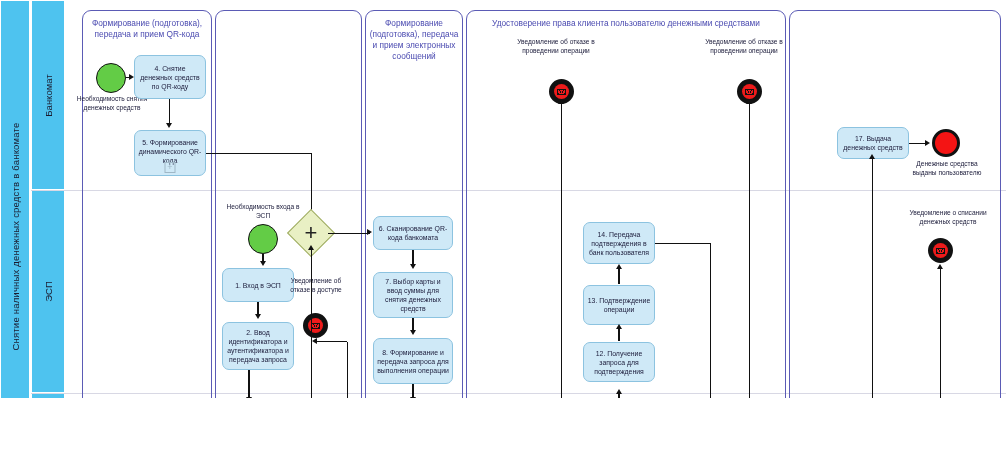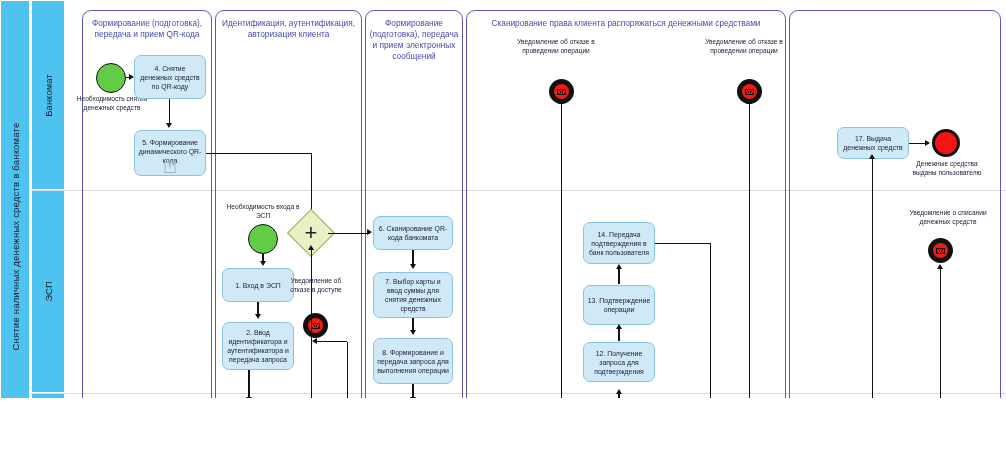--- a/index.html
+++ b/index.html
@@ -123,27 +123,26 @@
     <span style="white-space:normal;width:74px;display:inline-block;">Банк пользователя</span>
   </div>
 
   <div class="lane-sep" style="top:190px;"></div>
   <div class="lane-sep" style="top:393px;"></div>
 
   <div class="phase" style="left:82px;top:10px;width:130px;height:455px;"></div>
   <div class="phase-label" style="left:86px;top:18px;width:122px;">Формирование (подготовка), передача и прием QR-кода</div>
 
   <div class="phase" style="left:215px;top:10px;width:147px;height:455px;"></div>
-  <div class="phase-label" style="left:219px;top:18px;width:139px;">Идентификация, аутентификация, авторизация клиента</div>
 
   <div class="phase" style="left:365px;top:10px;width:98px;height:455px;"></div>
   <div class="phase-label" style="left:369px;top:18px;width:90px;">Формирование (подготовка), передача и прием электронных сообщений</div>
 
   <div class="phase" style="left:466px;top:10px;width:320px;height:455px;"></div>
-  <div class="phase-label" style="left:470px;top:18px;width:312px;">Сканирование права клиента распоряжаться денежными средствами</div>
+  <div class="phase-label" style="left:470px;top:18px;width:312px;">Удостоверение права клиента пользователю денежными средствами</div>
 
   <div class="phase" style="left:789px;top:10px;width:212px;height:455px;"></div>
 
   <div class="ev-start" style="left:96px;top:63px;"></div>
   <div class="lbl" style="left:74px;top:95px;width:76px;">Необходимость снятия денежных средств</div>
 
   <div class="task" style="left:134px;top:55px;width:72px;height:44px;">4. Снятие денежных средств по QR-коду</div>
 
   <div class="task has-mark" style="left:134px;top:130px;width:72px;height:46px;">
     <span style="display:block;width:100%;">5. Формирование динамического QR-кода</span>

